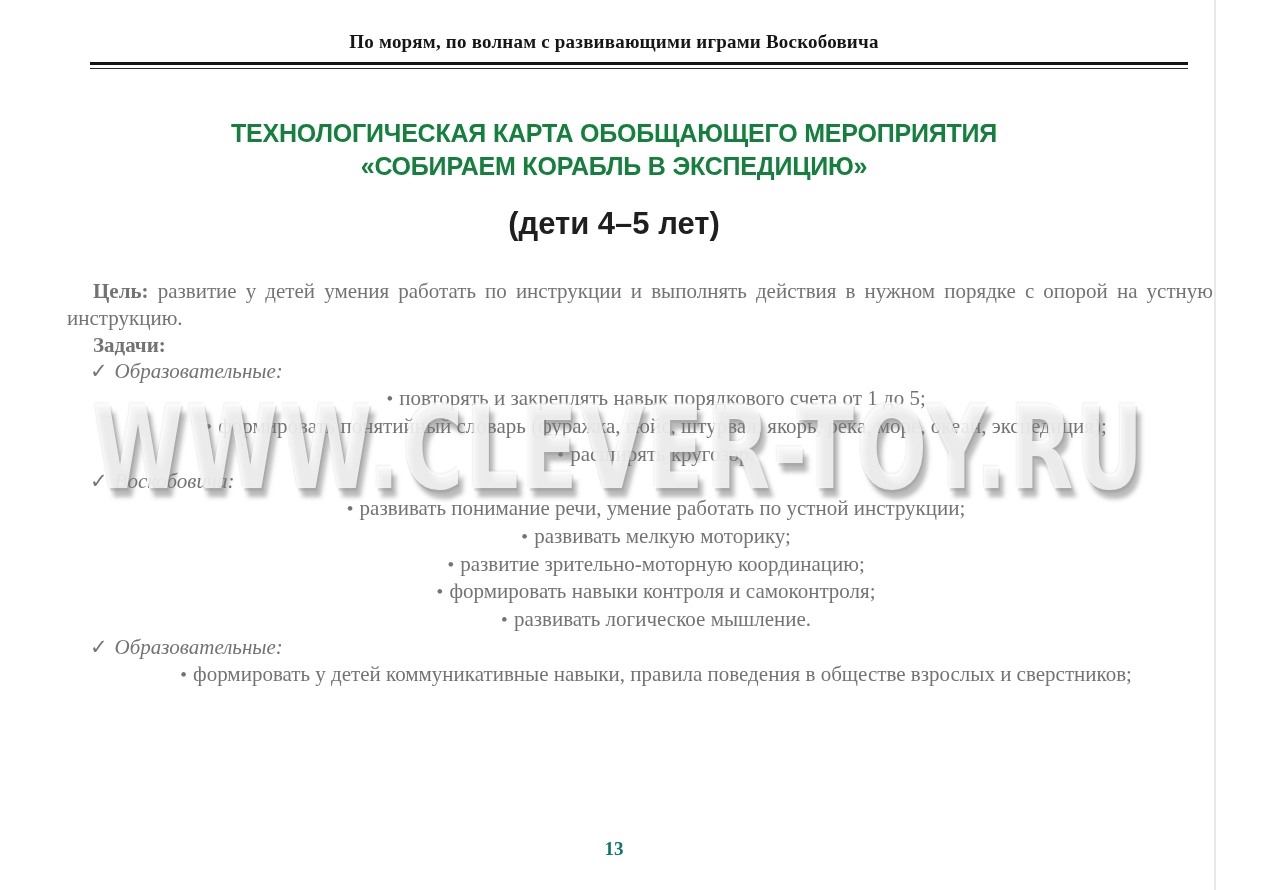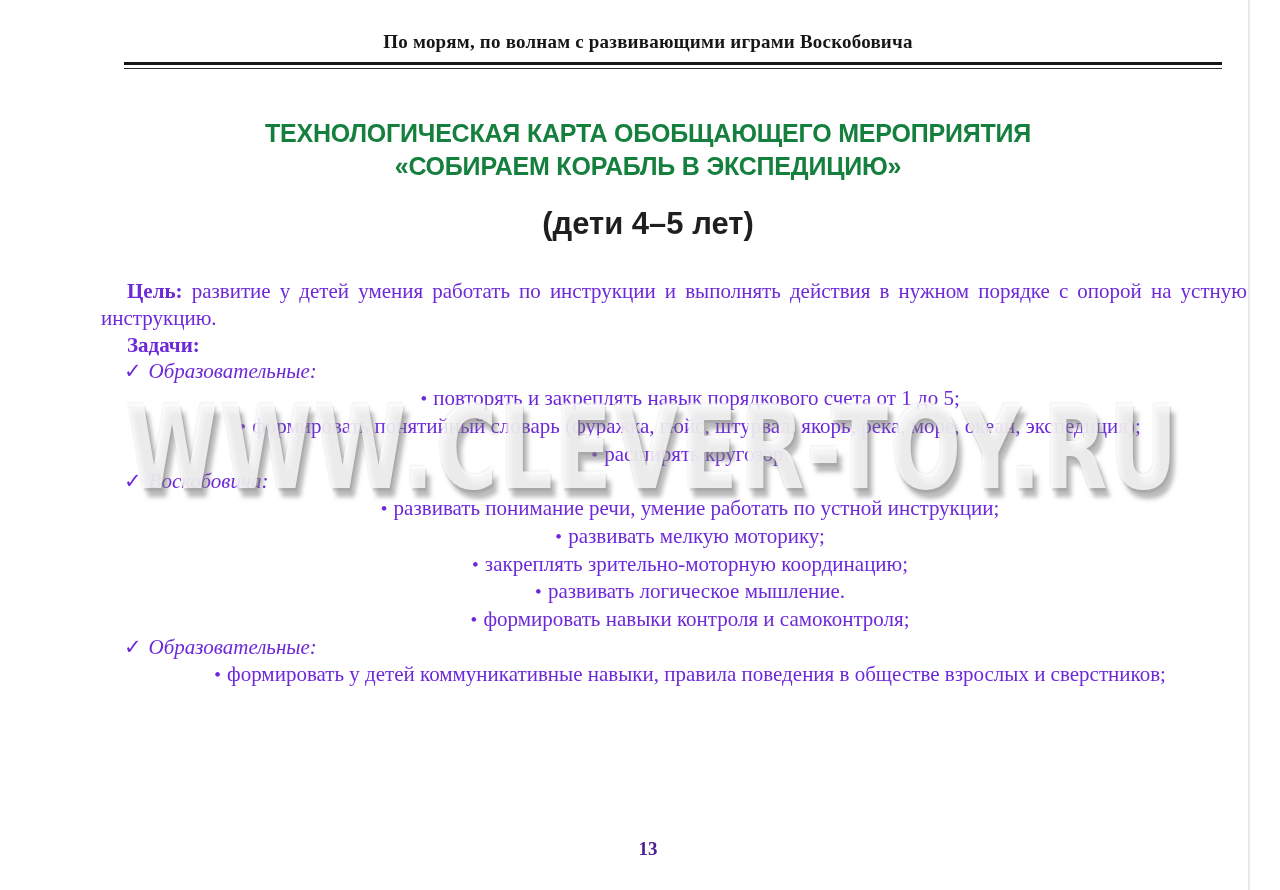--- a/index.html
+++ b/index.html
@@ -1,19 +1,19 @@
 <!DOCTYPE html>
 <html><head>
 <meta charset="utf-8">
 <style>
   html,body { margin:0; padding:0; background:#ffffff; }
   .page {
     position:relative; width:1228px; height:890px;
     background:#ffffff; overflow:hidden;
-    font-family:"Liberation Serif", serif; color:#1e1e1e;margin-left:34px;
+    font-family:"Liberation Serif", serif; color:#1e1e1e;
   }
   .running-header {
     position:absolute; top:31px; left:0; width:100%;
     text-align:center; font-weight:bold; font-size:19px;
     letter-spacing:.2px; color:#161616;
   }
   .header-rule {
     position:absolute; top:62px; left:90px; width:1098px; height:3px;
     border-top:3px solid #151515; border-bottom:1px solid #2b2b2b;
   }
@@ -23,21 +23,21 @@
     font-weight:bold; font-size:25px; line-height:33px;
     color:#15803d; letter-spacing:-.2px;
   }
   .doc-subtitle {
     position:absolute; top:206px; left:0; width:100%;
     text-align:center; font-family:"Liberation Sans", sans-serif;
     font-weight:bold; font-size:31px; color:#1f1f1f;
   }
   .body-text {
     position:absolute; top:278px; left:67px; width:1146px;
-    font-size:21px; line-height:26.75px; color:#6d28d9;
+    font-size:21px; line-height:26.75px; color:#737373;
   }
   .para { margin:0; text-align:justify; text-indent:26px; }
   .label-line { margin:0; text-indent:26px; }
   .check-line { padding-left:23px; }
   .check { display:inline-block; margin-right:7px; font-style:normal; }
   .group-label { font-style:italic; }
   .bullet-line { padding-left:26px;text-align:center; }
   .bullet { display:inline-block; width:19px; font-size:19px; }
   .watermark {
     position:absolute; left:92px; top:380px; z-index:5;
@@ -49,21 +49,21 @@
                  -1px -1px 2px rgba(200,200,200,.30);
     transform:scaleX(.72); transform-origin:left top;
     pointer-events:none;
   }
   .scan-edge {
     position:absolute; top:0; left:1214px; width:2px; height:890px;
     background:rgba(205,205,205,.45);
   }
   .page-number {
     position:absolute; top:838px; left:0; width:100%;
-    text-align:center; font-weight:bold; font-size:19px; color:#4c1d95;
+    text-align:center; font-weight:bold; font-size:19px; color:#0f766e;
   }
 </style>
 </head>
 <body>
 
 <div class="page">
 
   <div class="running-header">По морям, по волнам с развивающими играми Воскобовича</div>
 
   <div class="header-rule"></div>
@@ -81,23 +81,23 @@
     <p class="label-line"><b>Задачи:</b></p>
 
     <div id="task-groups">
         <div class="check-line"><span class="check">✓</span><span class="group-label">Образовательные:</span></div>
         <div class="bullet-line"><span class="bullet">•</span><span class="item-text">повторять и закреплять навык порядкового счета от 1 до 5;</span></div>
         <div class="bullet-line"><span class="bullet">•</span><span class="item-text">формировать понятийный словарь (фуражка, гюйс, штурвал, якорь, река, море, океан, экспедиция);</span></div>
         <div class="bullet-line"><span class="bullet">•</span><span class="item-text">расширять кругозор.</span></div>
         <div class="check-line"><span class="check">✓</span><span class="group-label">Воскобовича:</span></div>
         <div class="bullet-line"><span class="bullet">•</span><span class="item-text">развивать понимание речи, умение работать по устной инструкции;</span></div>
         <div class="bullet-line"><span class="bullet">•</span><span class="item-text">развивать мелкую моторику;</span></div>
-        <div class="bullet-line"><span class="bullet">•</span><span class="item-text">закреплять зрительно-моторную координацию;</span></div>
+        <div class="bullet-line"><span class="bullet">•</span><span class="item-text">развитие зрительно-моторную координацию;</span></div>
+        <div class="bullet-line"><span class="bullet">•</span><span class="item-text">формировать навыки контроля и самоконтроля;</span></div>
         <div class="bullet-line"><span class="bullet">•</span><span class="item-text">развивать логическое мышление.</span></div>
-        <div class="bullet-line"><span class="bullet">•</span><span class="item-text">формировать навыки контроля и самоконтроля;</span></div>
         <div class="check-line"><span class="check">✓</span><span class="group-label">Образовательные:</span></div>
         <div class="bullet-line"><span class="bullet">•</span><span class="item-text">формировать у детей коммуникативные навыки, правила поведения в обществе взрослых и сверстников;</span></div>
       </div>
 
   </div>
 
   <div class="watermark">WWW.CLEVER-TOY.RU</div>
 
   <div class="scan-edge"></div>
 

